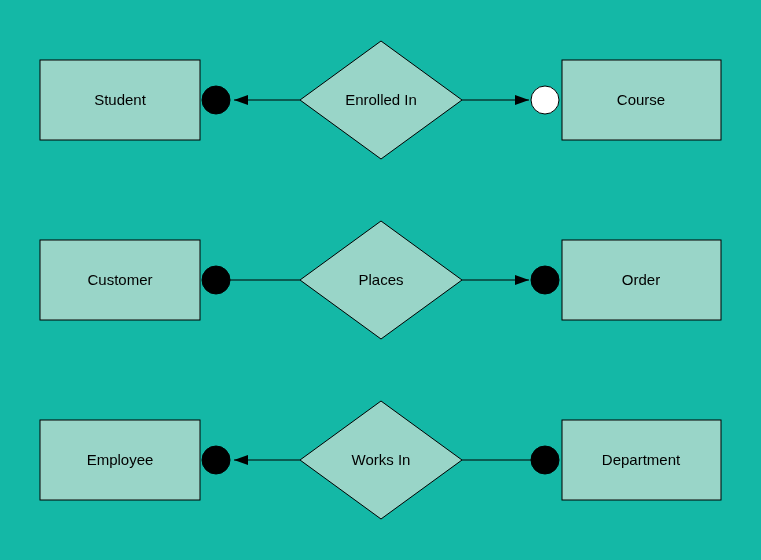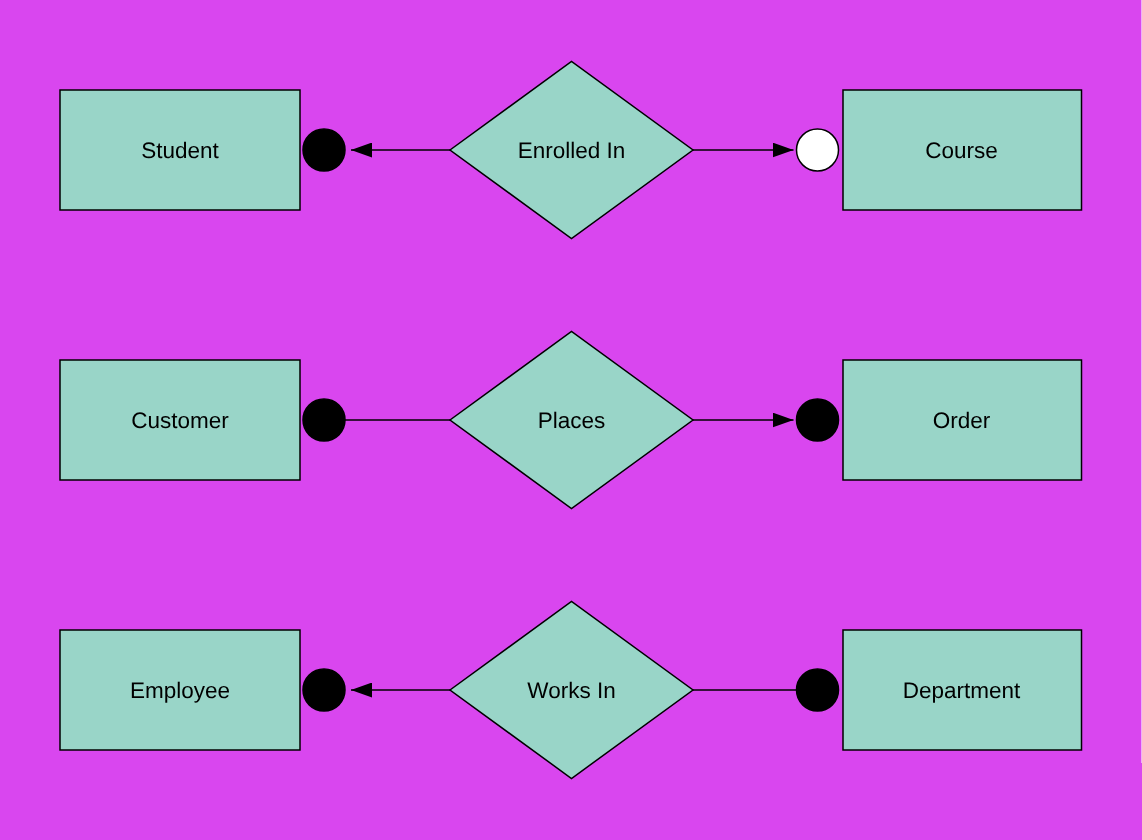--- a/index.html
+++ b/index.html
@@ -4,21 +4,21 @@
 <style>
   html, body {
     margin: 0;
     padding: 0;
     background: #ffffff;
   }
   .canvas {
     position: relative;
     width: 761px;
     height: 560px;
-    background: #d946ef;
+    background: #14b8a6;
     overflow: hidden;
     font-family: "Liberation Sans", sans-serif;
   }
   svg .entity-rect,
   svg .relationship-diamond {
     stroke: #000000;
     stroke-width: 1;
   }
   svg .connector-line {
     stroke: #000000;

